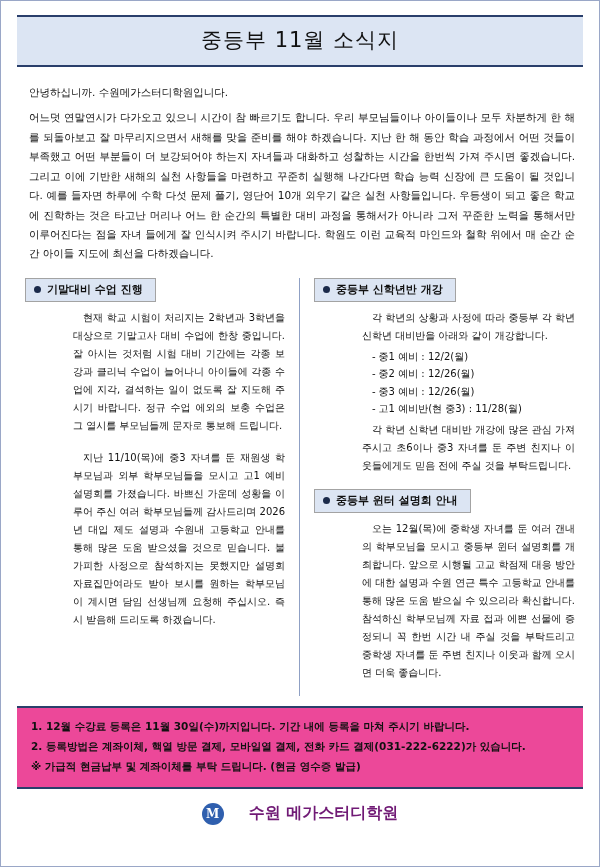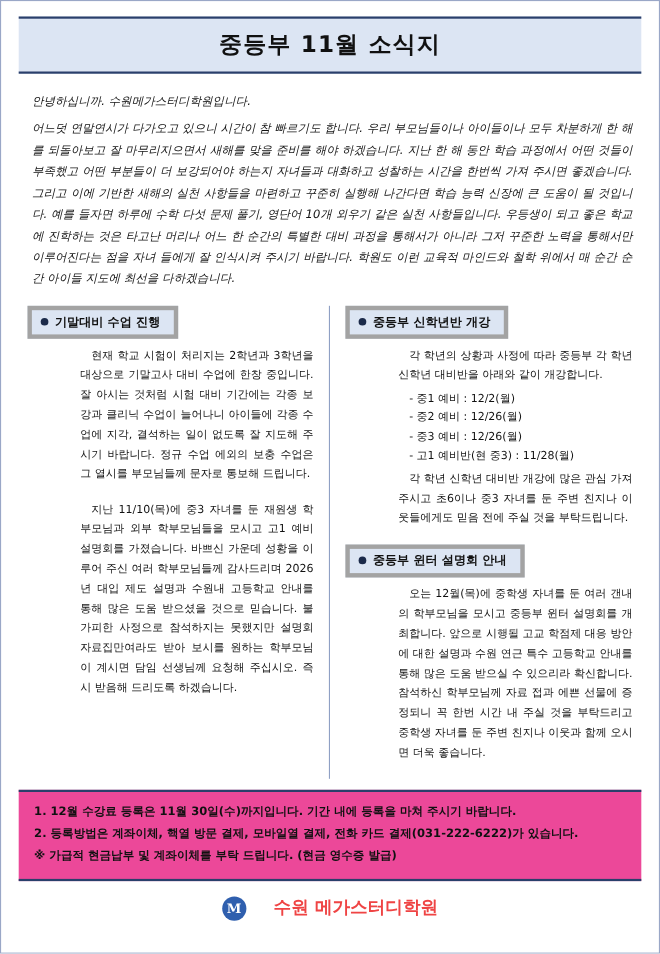--- a/index.html
+++ b/index.html
@@ -27,32 +27,31 @@
   .header {
     margin: 14px 16px 0 16px;
     background: #dce5f3;
     border-top: 2px solid #2a3f6b;
     border-bottom: 2px solid #2a3f6b;
     text-align: center;
     padding: 9px 0 11px 0;
   }
   .header-title {
     font-size: 21px;
-    font-weight: bold;
+    font-weight: normal;
     letter-spacing: 1px;
     color: #111;
   }
   
   .intro {
     margin: 16px 24px 0 28px;
     font-size: 10.5px;
     line-height: 1.85;
     text-align: justify;
     color: #111;
-    font-style: italic;
   }
   .intro p {
     margin: 0 0 2px 0;
   }
   .intro .greet {
     margin-bottom: 6px;
   }
   
   .columns {
     margin: 14px 24px 0 24px;
@@ -71,21 +70,21 @@
   .col-right {
     padding-left: 14px;
   }
   .section {
     margin-bottom: 14px;
   }
   .sec-head {
     display: inline-flex;
     align-items: center;
     background: #dce5f3;
-    border: 4px solid #a3a3a3;
+    border: 1px solid #a3a3a3;
     padding: 3px 12px 4px 8px;
     margin-bottom: 7px;
   }
   .bullet-dot {
     width: 7px;
     height: 7px;
     border-radius: 50%;
     background: #1b2a4a;
     display: inline-block;
     margin-right: 6px;
@@ -150,21 +149,21 @@
     font-size: 12px;
     font-weight: bold;
     display: flex;
     align-items: center;
     justify-content: center;
     font-family: "DejaVu Serif", serif;
   }
   .footer-name {
     font-size: 16px;
     font-weight: bold;
-    color: #ef4444;
+    color: #701a75;
     margin-left: 17px;
   }
 </style>
 </head>
 <body>
 
 <div class="page">
 
   <div class="header">
     <div class="header-title">중등부 11월 소식지</div>

